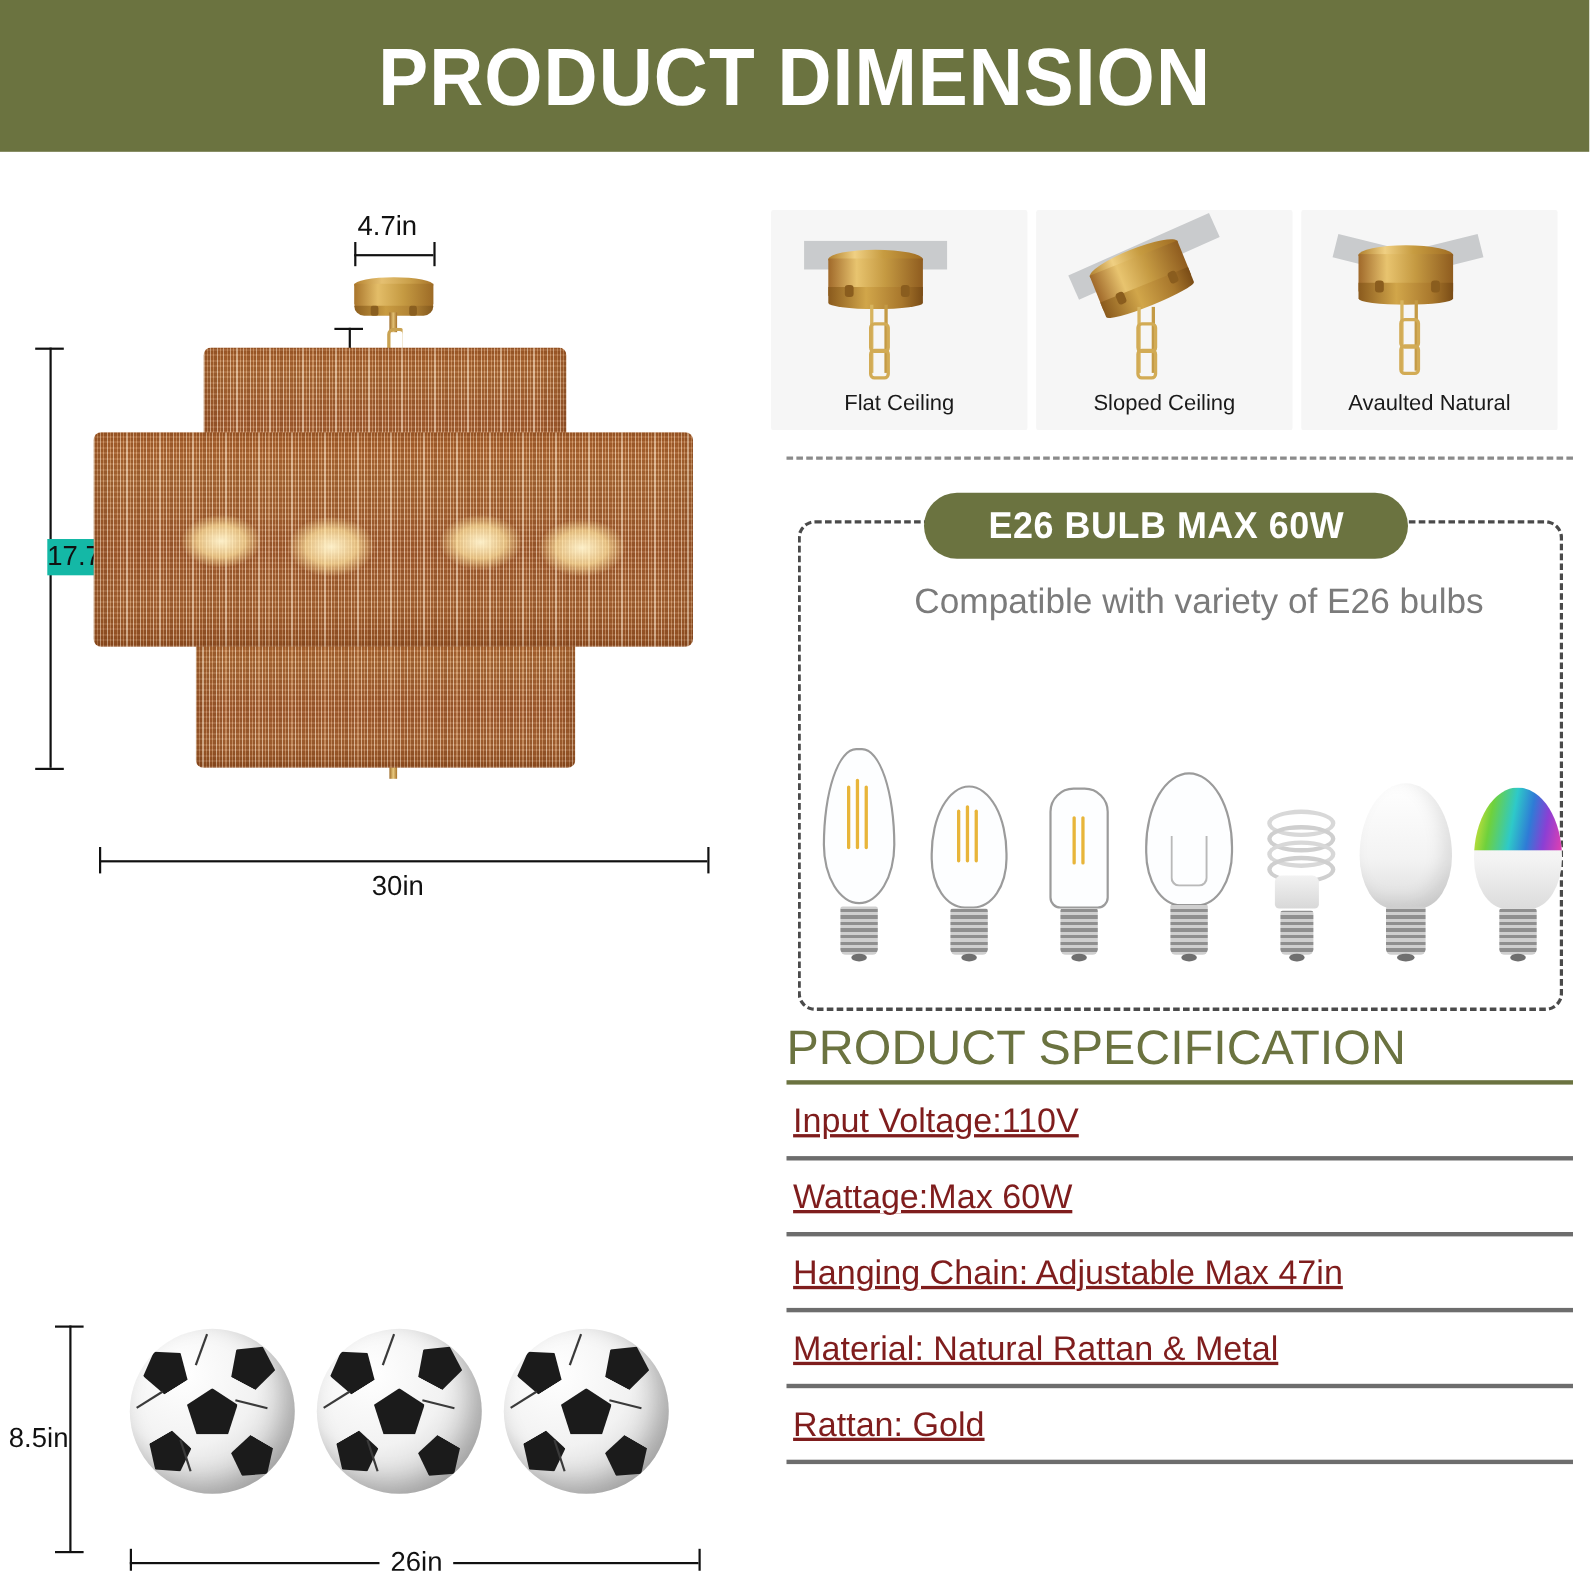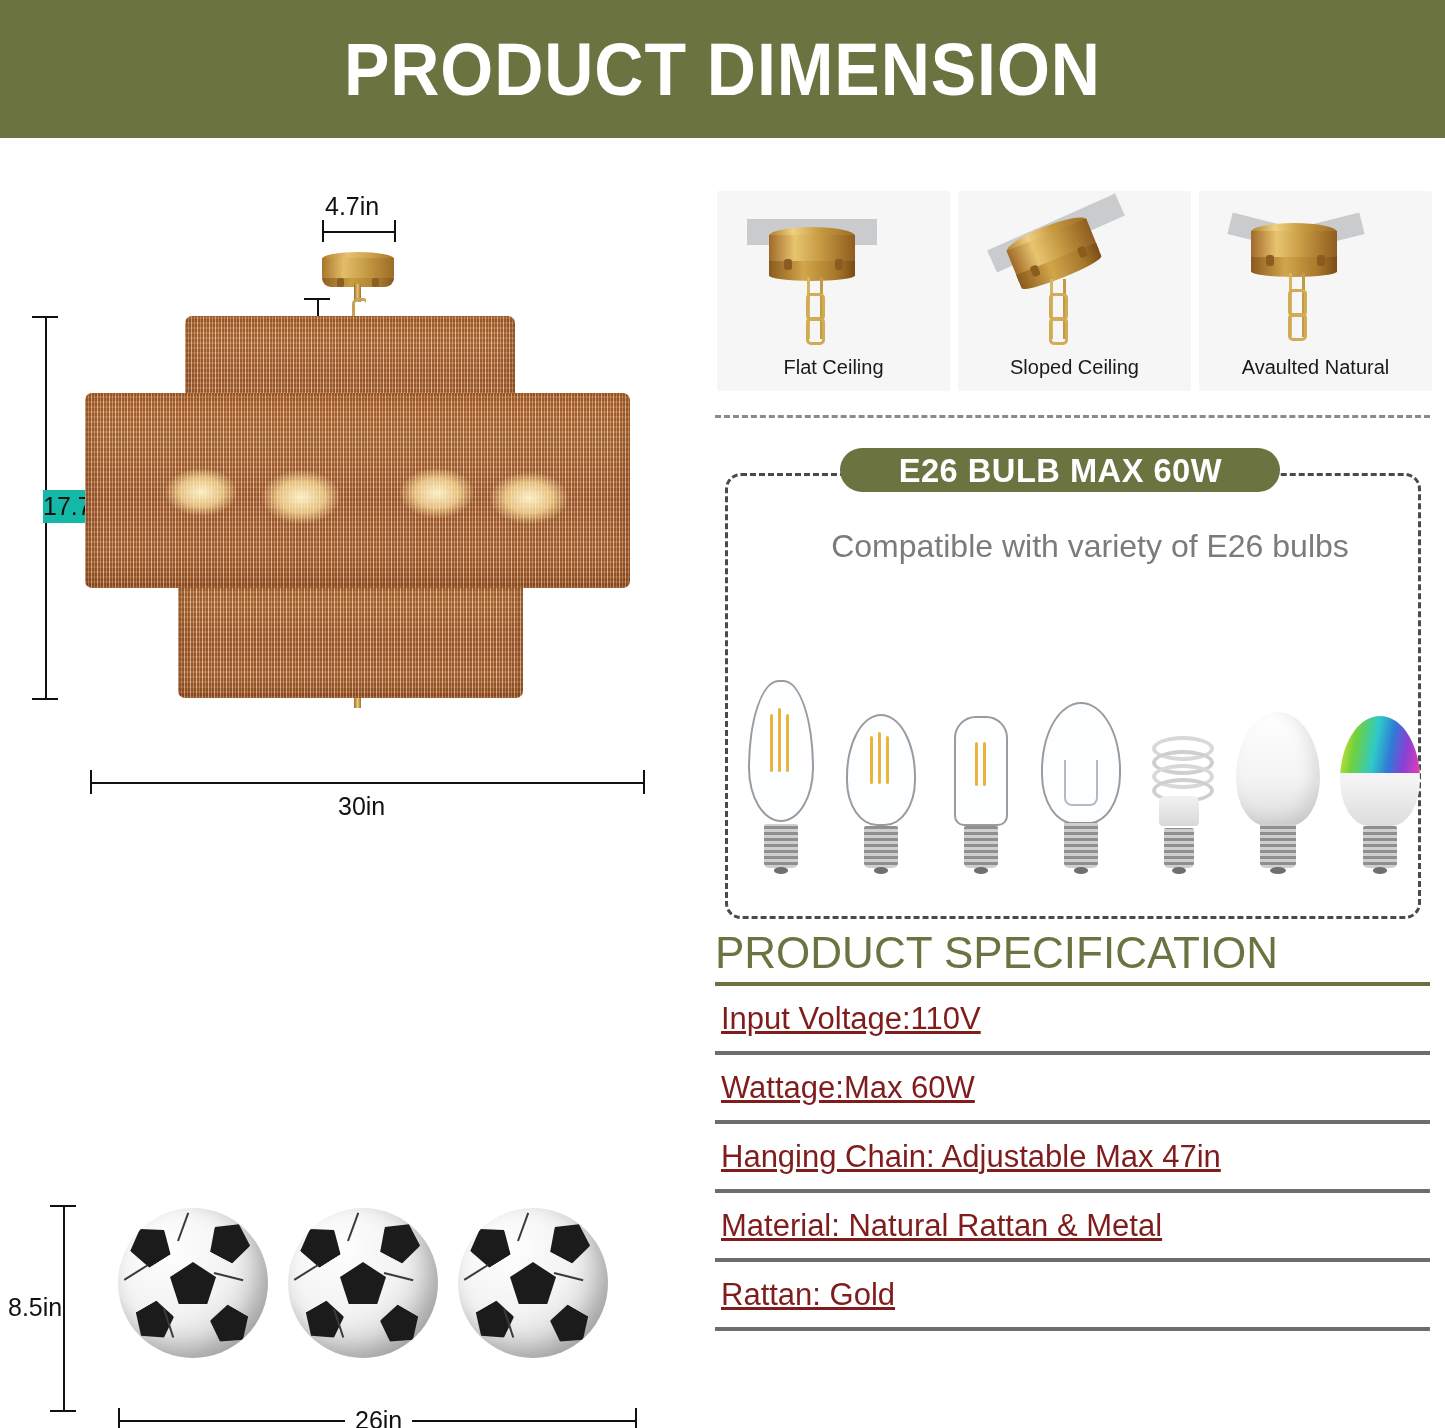--- a/index.html
+++ b/index.html
@@ -75,40 +75,40 @@
   .p-tr{width:40px;height:38px;left:92px;top:14px;clip-path:polygon(50% 0%,100% 36%,81% 100%,19% 100%,0% 36%);
         transform:rotate(28deg);}
   .p-bl{width:38px;height:36px;left:18px;top:96px;clip-path:polygon(50% 0%,100% 36%,81% 100%,19% 100%,0% 36%);
         transform:rotate(150deg);}
   .p-br{width:38px;height:36px;left:92px;top:100px;clip-path:polygon(50% 0%,100% 36%,81% 100%,19% 100%,0% 36%);
         transform:rotate(-150deg);}
   .seam{position:absolute;background:#3a3a3a;height:2px;transform-origin:left center;}
 
   
   #right{position:absolute;left:700px;top:138px;width:745px;height:1290px;}
-  .ceil-cards{position:absolute;left:17px;top:53px;width:715px;height:200px;display:flex;gap:8px;}
+  .ceil-cards{position:absolute;left:1px;top:53px;width:715px;height:200px;display:flex;gap:8px;}
   .ceil-card{position:relative;flex:1;background:#f6f6f6;border-radius:2px;overflow:hidden;}
   .ceil-label{position:absolute;left:0;right:0;bottom:12px;text-align:center;font-size:20px;color:#1a1a1a;}
   .plate{position:absolute;background:#c9cbcd;}
   .cap-top{position:absolute;border-radius:50%;
       background:linear-gradient(90deg,#b07f2c,#f0d083 28%,#c79c41 58%,#a06c22);}
   .cap-body{position:absolute;
       background:linear-gradient(90deg,#a0692a,#e8c46f 30%,#c59a42 60%,#8f5c1f);}
   .cap-rim{position:absolute;border-radius:0 0 50% 50%/0 0 28% 28%;
       background:linear-gradient(90deg,#8a5a1d,#d1a64a 40%,#a8772c 78%,#7a4c16);}
   .cap-screw{position:absolute;width:8px;height:11px;border-radius:3px;background:#8a5d1e;}
   .c-chain{position:absolute;width:10px;border-left:3px solid #d7b45f;border-right:3px solid #c49a45;}
   .c-link{position:absolute;width:13px;height:22px;border:3px solid #d2ab55;border-radius:5px;left:-4px;}
 
   .divider{position:absolute;left:15px;top:277px;width:715px;height:0;
            border-top:3px dashed #8b8b8b;}
 
   .bulb-box{position:absolute;left:25px;top:335px;width:690px;height:440px;
             border:3px dashed #4a4a4a;border-radius:16px;}
-  .bulb-badge{position:absolute;left:140px;top:310px;width:440px;height:44px;background:#6b7340;
+  .bulb-badge{position:absolute;left:140px;top:310px;width:440px;height:60px;background:#6b7340;
               border-radius:30px;display:flex;align-items:center;justify-content:center;z-index:5;}
   .bulb-badge span{color:#fff;font-size:34px;font-weight:bold;letter-spacing:.5px;
                    transform:scaleX(.96);white-space:nowrap;}
   .bulb-sub{position:absolute;left:25px;top:388px;width:690px;text-align:center;
             font-size:32px;color:#7b7b7b;line-height:1.28;margin-left:20px;}
   .bulb-row{position:absolute;left:30px;top:500px;width:680px;height:230px;}
   .bulb{position:absolute;bottom:0;}
   .base{position:absolute;left:50%;transform:translateX(-50%);bottom:0;
         background:linear-gradient(90deg,#8e8e8e,#e6e6e6 25%,#bdbdbd 55%,#7d7d7d);
         border-radius:2px 2px 5px 5px;

